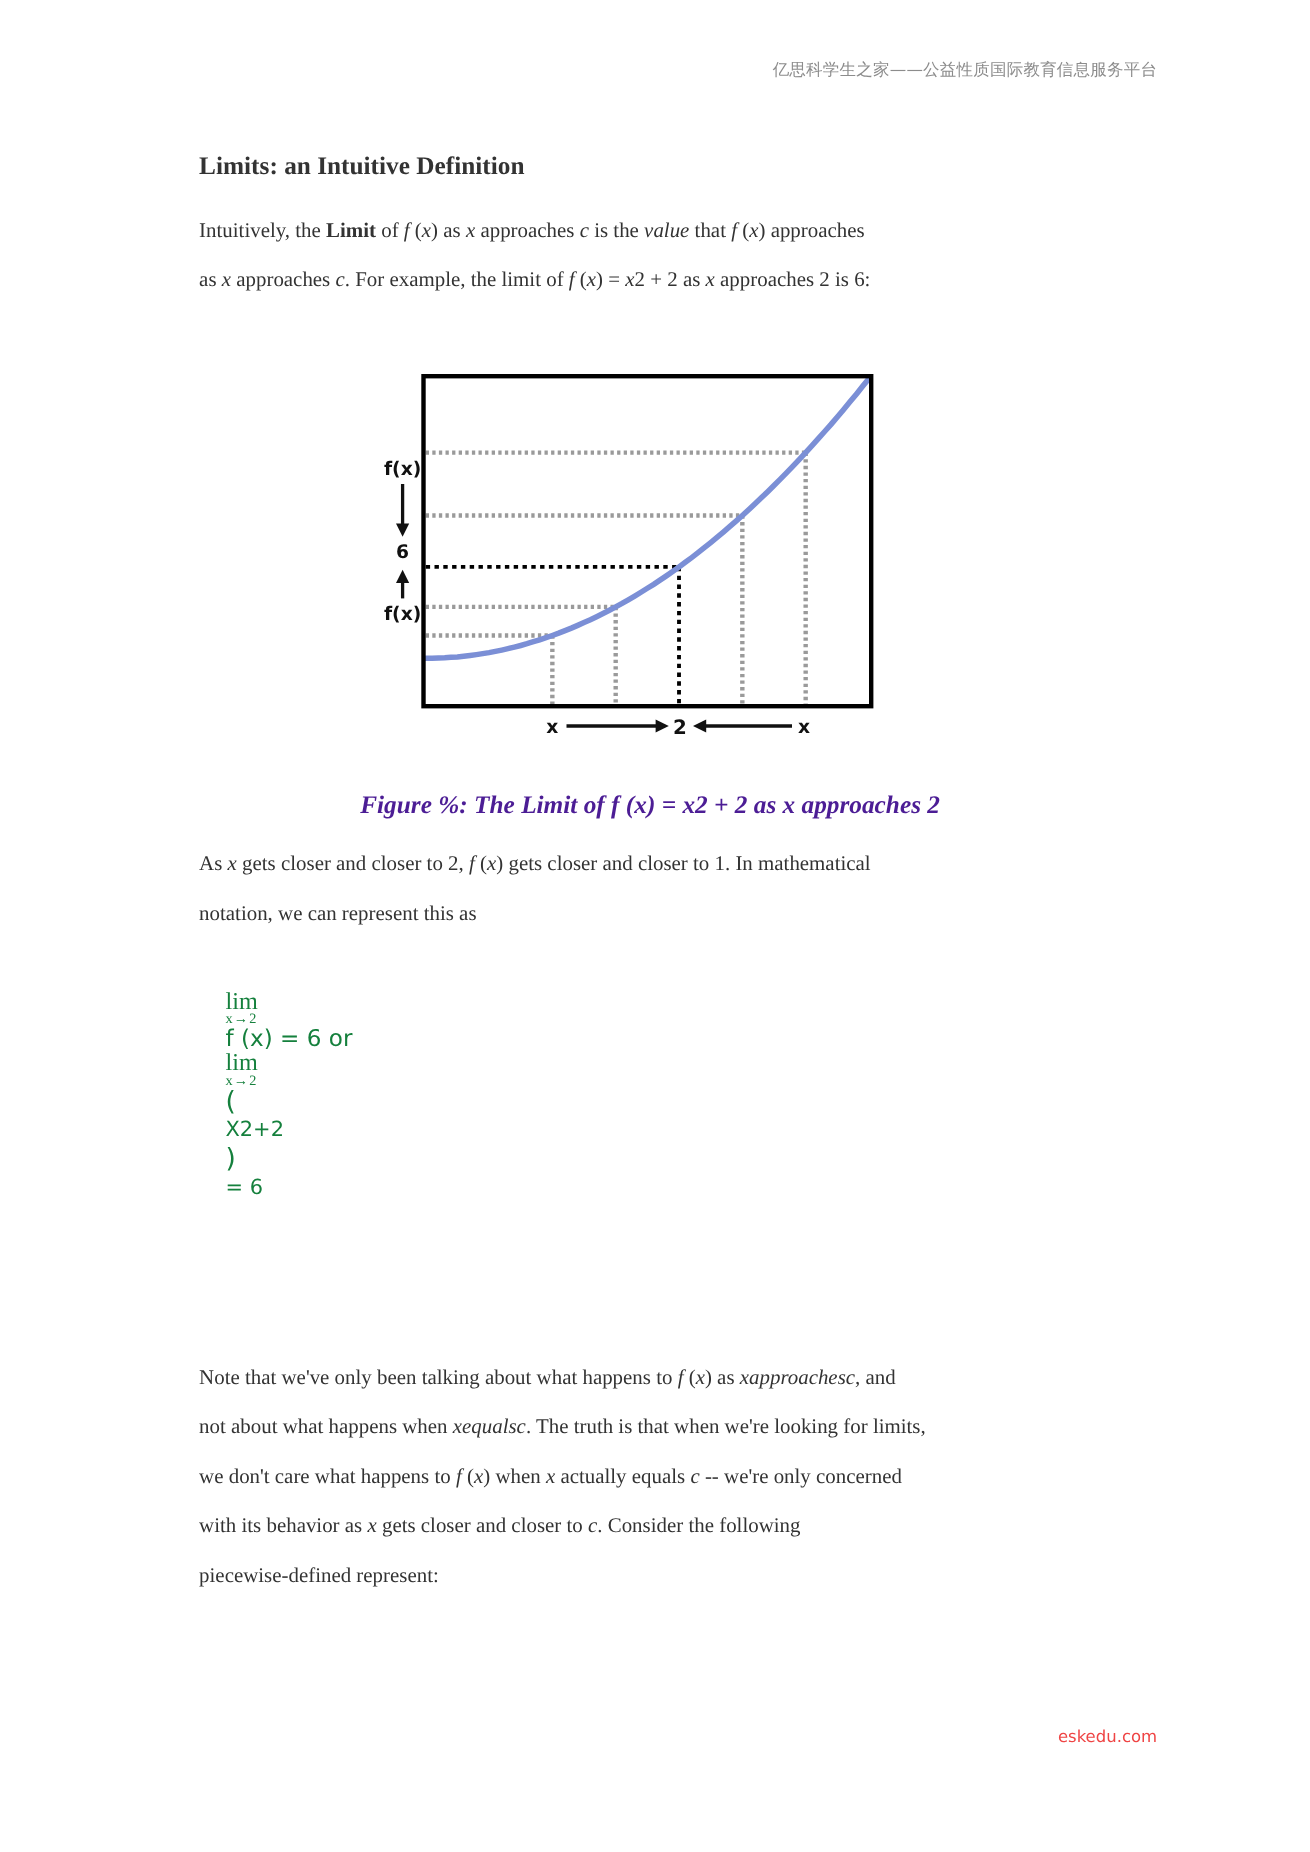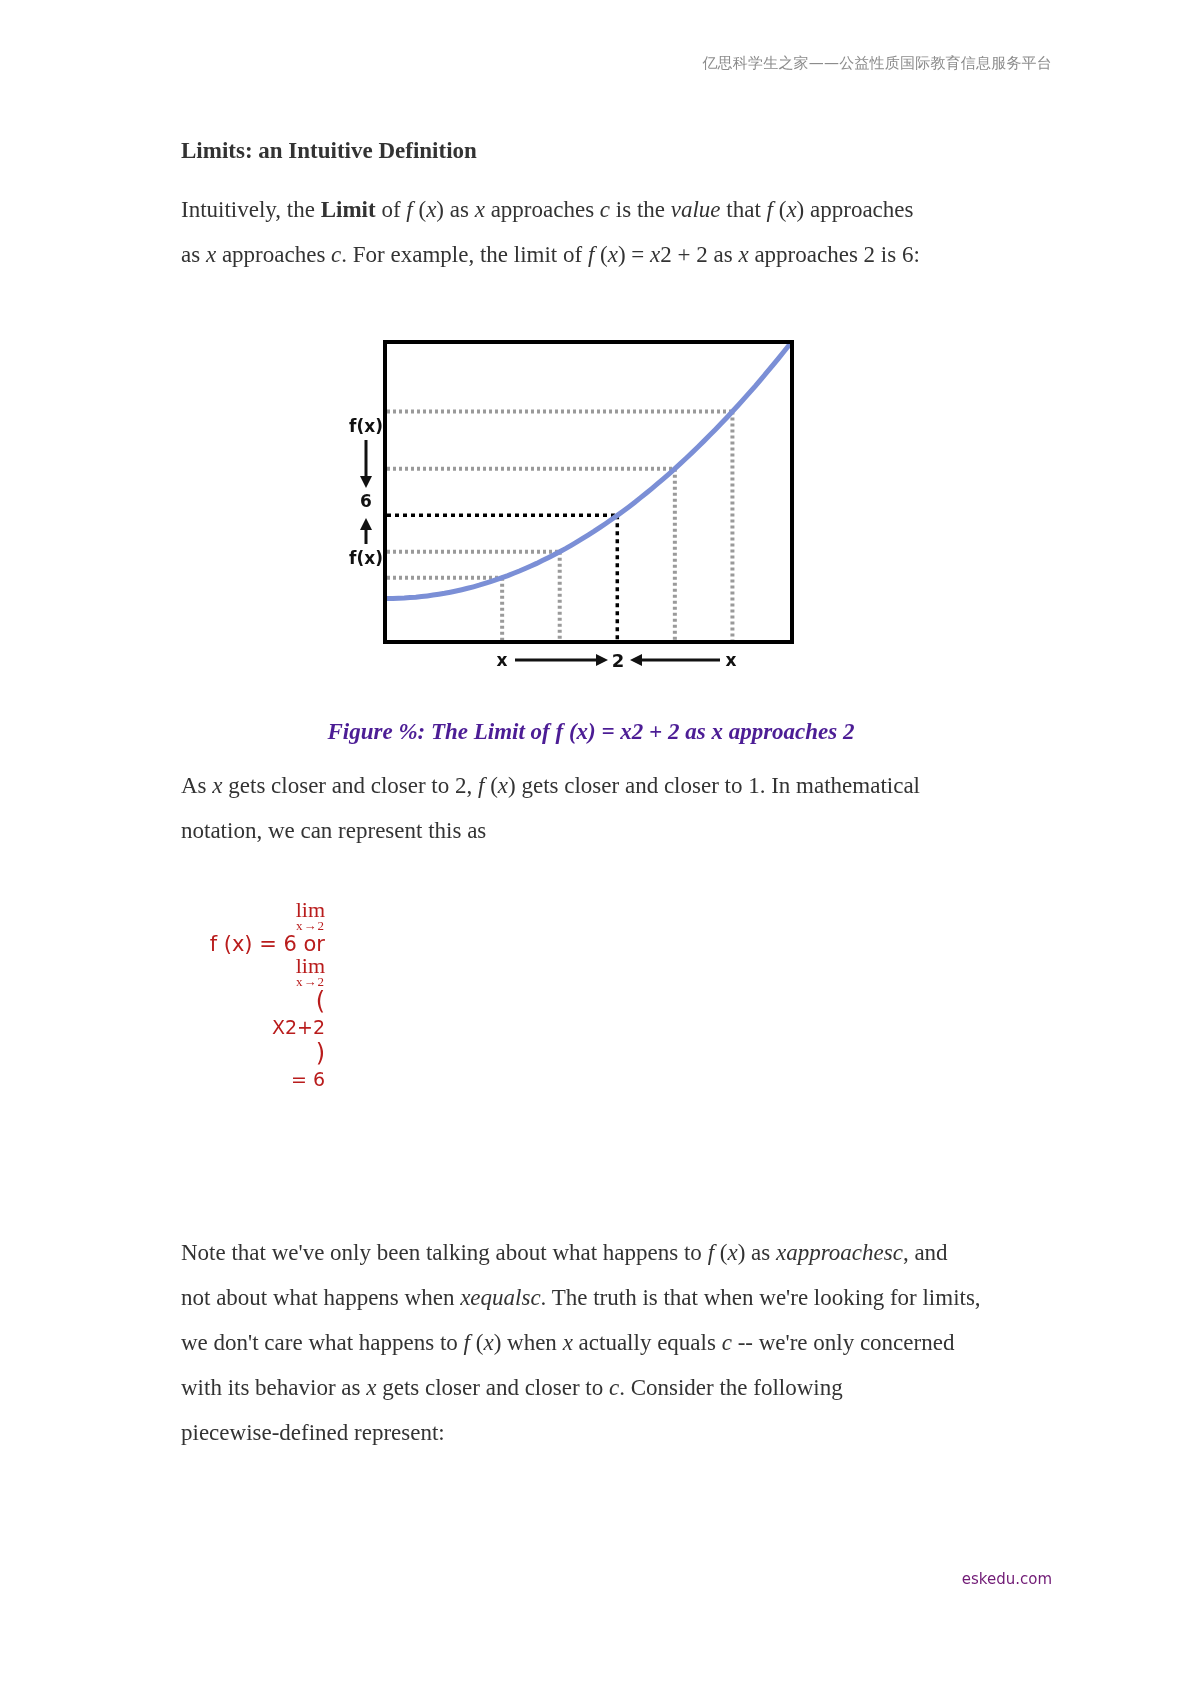--- a/index.html
+++ b/index.html
@@ -1,29 +1,29 @@
 <!DOCTYPE html>
 <html><head>
 <meta charset="utf-8">
 <style>
   html, body { margin:0; padding:0; background:#ffffff; }
   body { width:1191px; height:1684px; position:relative; overflow:hidden;
          font-family:"Liberation Serif", "DejaVu Serif", serif; color:#333333; }
   .hdr { position:absolute; top:54px; left:680px; width:372px; text-align:right;
          font-family:"DejaVu Sans", "Liberation Sans", sans-serif; font-size:15px; color:#8c8c8c; letter-spacing:0.2px; }
   .ftr { position:absolute; top:1570px; left:900px; width:152px; text-align:right;
-         font-family:"DejaVu Sans", "Liberation Sans", sans-serif; font-size:15px; color:#701a75; }
+         font-family:"DejaVu Sans", "Liberation Sans", sans-serif; font-size:15px; color:#ef4444; }
   .title { position:absolute; top:138px; left:181px; font-size:23px; font-weight:bold; color:#333; }
-  .para { position:absolute; left:181px; font-size:23px; line-height:45px; color:#333; white-space:nowrap; }
+  .para { position:absolute; left:181px; font-size:19px; line-height:45px; color:#333; white-space:nowrap; }
   .para i, .caption i { font-style:italic; }
   .caption { position:absolute; top:719px; left:181px; width:820px; text-align:center;
              font-size:23px; font-weight:bold; font-style:italic; color:#4c1d95; }
   #figure { position:absolute; left:330px; top:330px; width:480px; height:350px; }
-  .formula { position:absolute; left:205px; top:900px; width:120px; text-align:right;
-             font-family:"DejaVu Sans", "Liberation Sans", sans-serif; color:#b91c1c; }
+  .formula { position:absolute; left:205px; top:900px; width:120px; text-align:left;
+             font-family:"DejaVu Sans", "Liberation Sans", sans-serif; color:#15803d; }
   .lim { font-family:"Liberation Serif", serif; font-size:22px; line-height:20px; display:block; }
   .sub { font-family:Liberation Serif, serif; font-size:13px; line-height:12px; display:block; letter-spacing:1px; }
   .fx { font-size:21px; line-height:24px; display:block; }
   .paren { font-size:24px; line-height:26px; display:block; }
   .expr { font-size:19px; line-height:26px; display:block; }
 </style>
 </head>
 <body>
 
 <div class="hdr">亿思科学生之家——公益性质国际教育信息服务平台</div>

